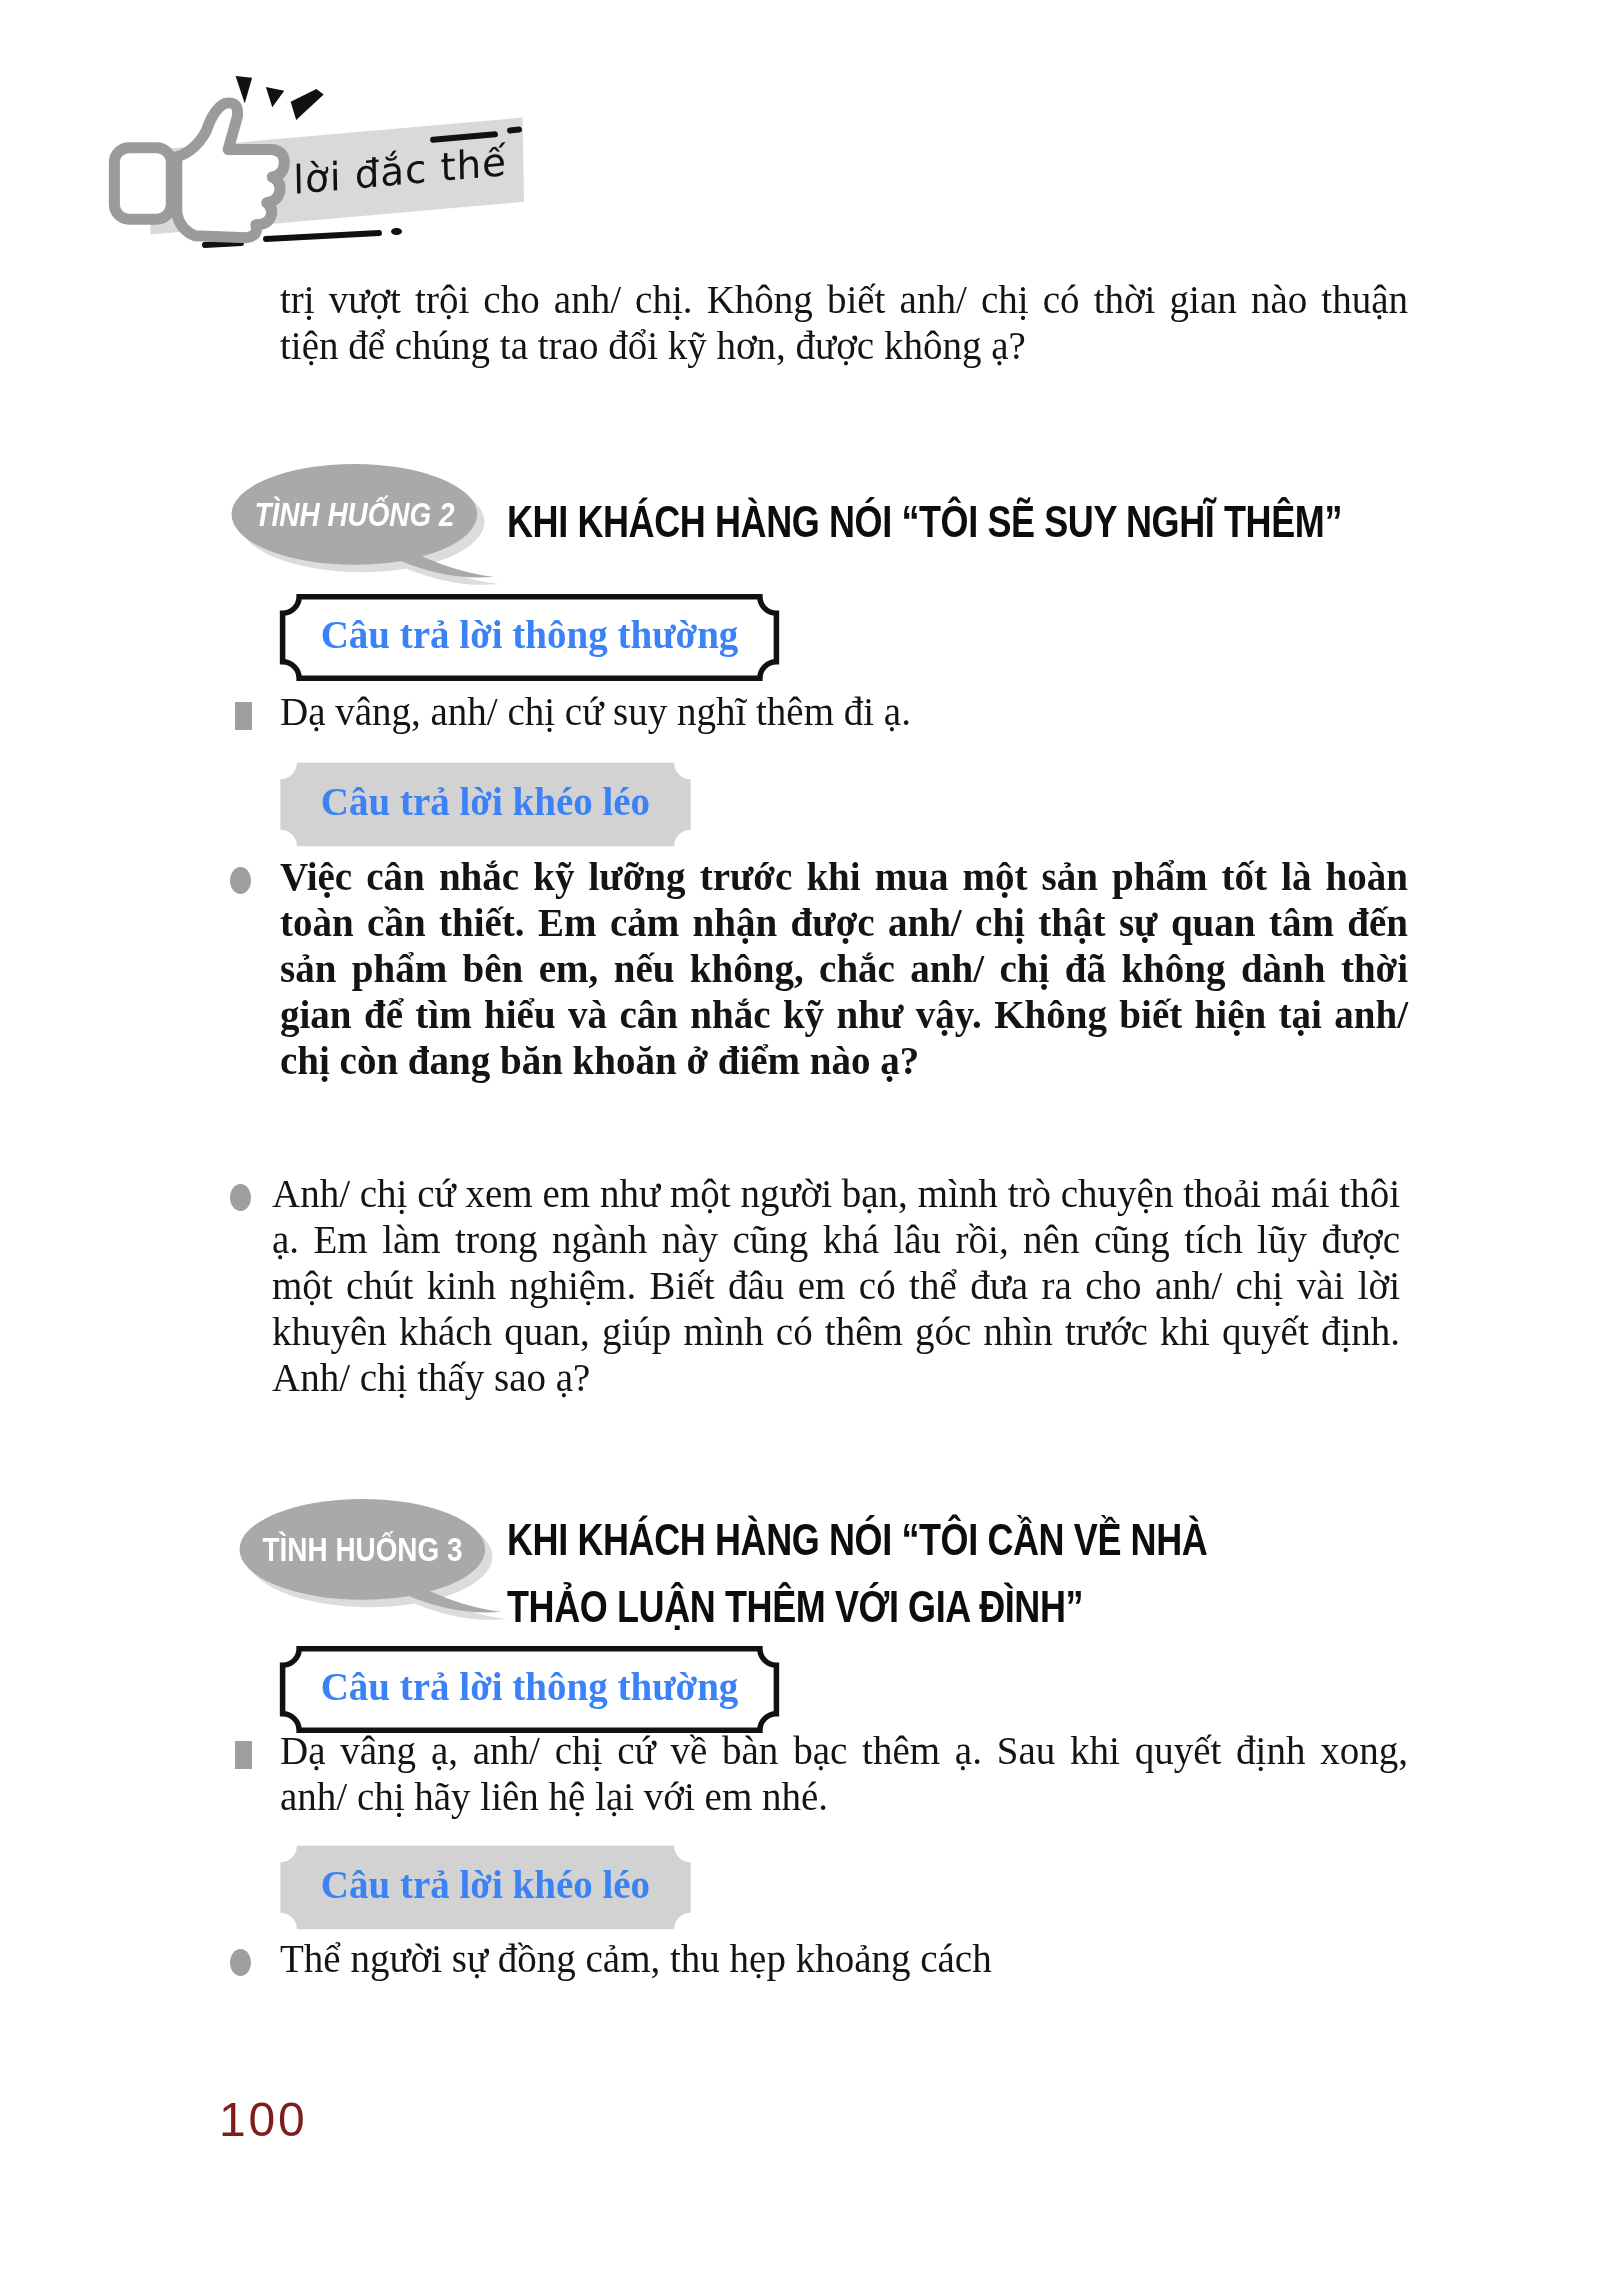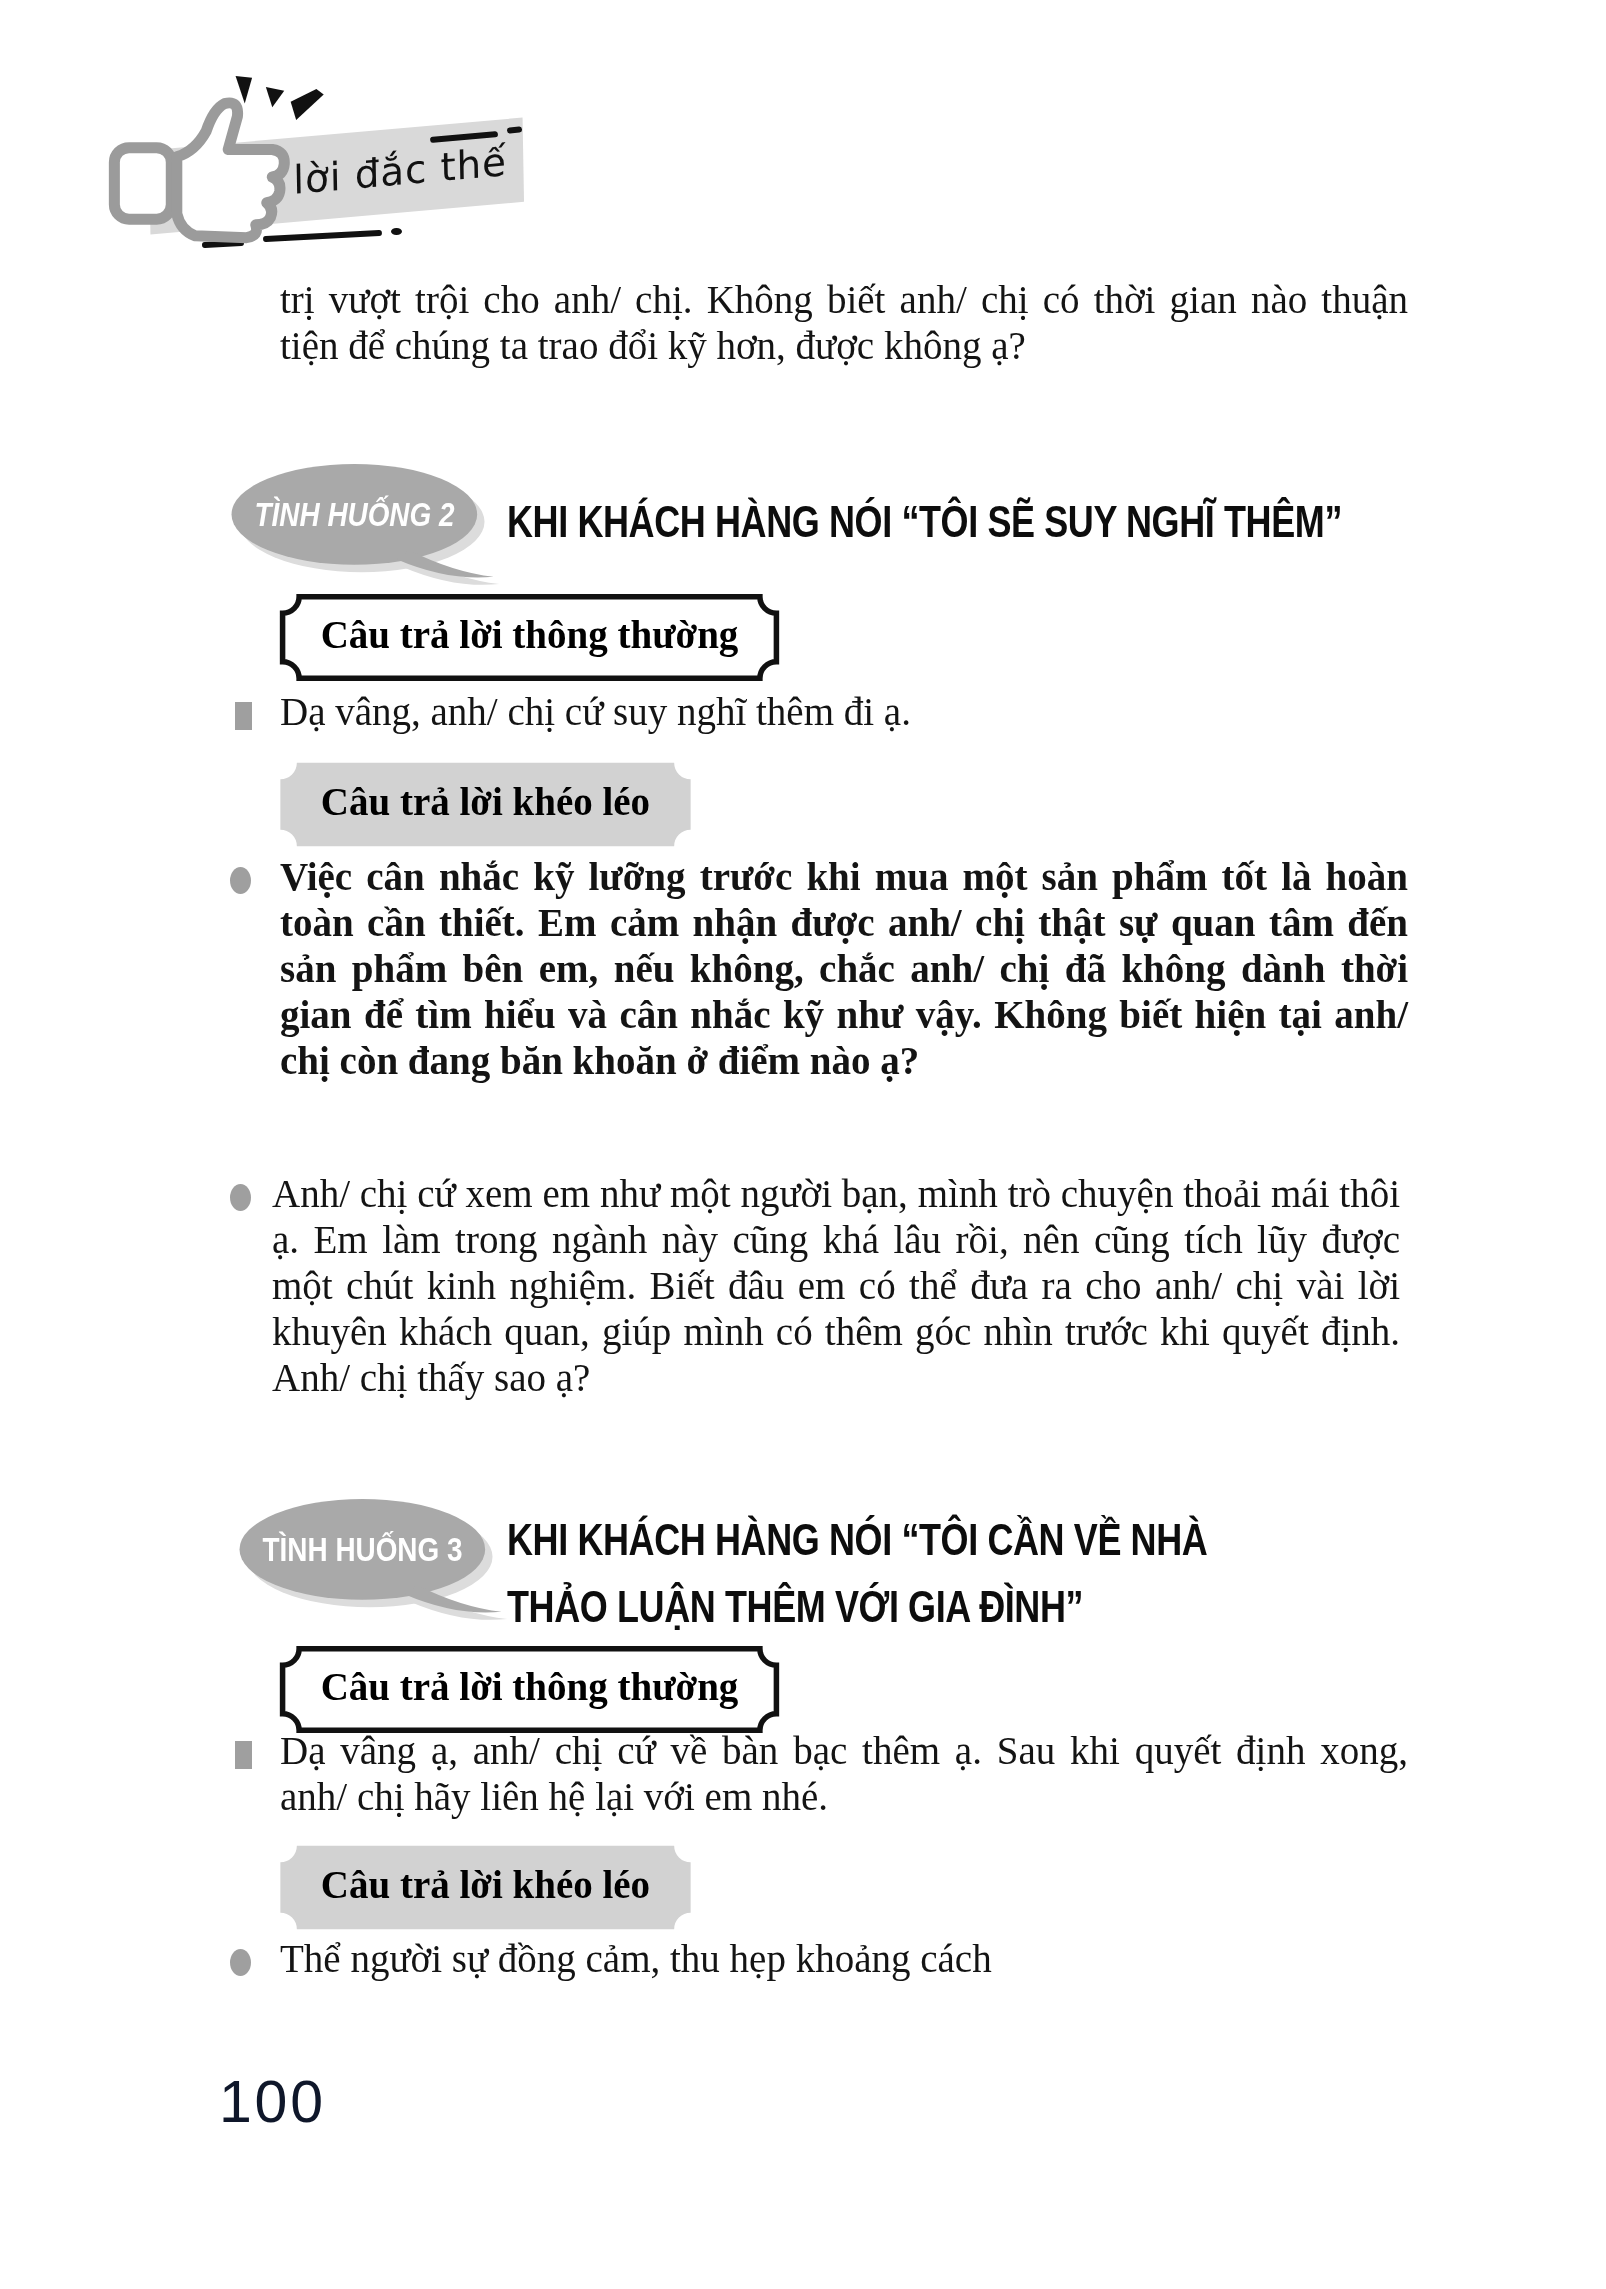--- a/index.html
+++ b/index.html
@@ -51,26 +51,26 @@
     font-family:"Liberation Sans", sans-serif;
     font-weight:700; font-size:45px; line-height:67px;
     letter-spacing:-0.5px;
     transform:scaleX(0.80); transform-origin:left center;
     white-space:nowrap; color:#0d0d0d;
   }
   .plaque-label {
     position:absolute; left:0; top:0; right:0; bottom:5.5px;
     display:flex; align-items:center; justify-content:center;
     font-family:"Liberation Serif", serif;
-    font-weight:700; font-size:39px; color:#000000;
+    font-weight:700; font-size:39px; color:#3b82f6;
     white-space:nowrap;
   }
   .page-number {
     font-family:"Liberation Sans", sans-serif;
-    font-size:59px; font-weight:400; letter-spacing:2.8px; color:#0f172a;
+    font-size:48px; font-weight:400; letter-spacing:2.8px; color:#7f1d1d;margin-top:24px;
   }
 </style>
 </head>
 <body>
 
 <div class="abs logo">
   <div class="dash" style="left:81px; top:103px; width:87px; height:5.5px; transform:rotate(-4deg);"></div>
   <div class="logo-banner" style="background:#d9d9d9;">
     <span class="logo-title">Sắc lời đắc thế</span>
   </div>

